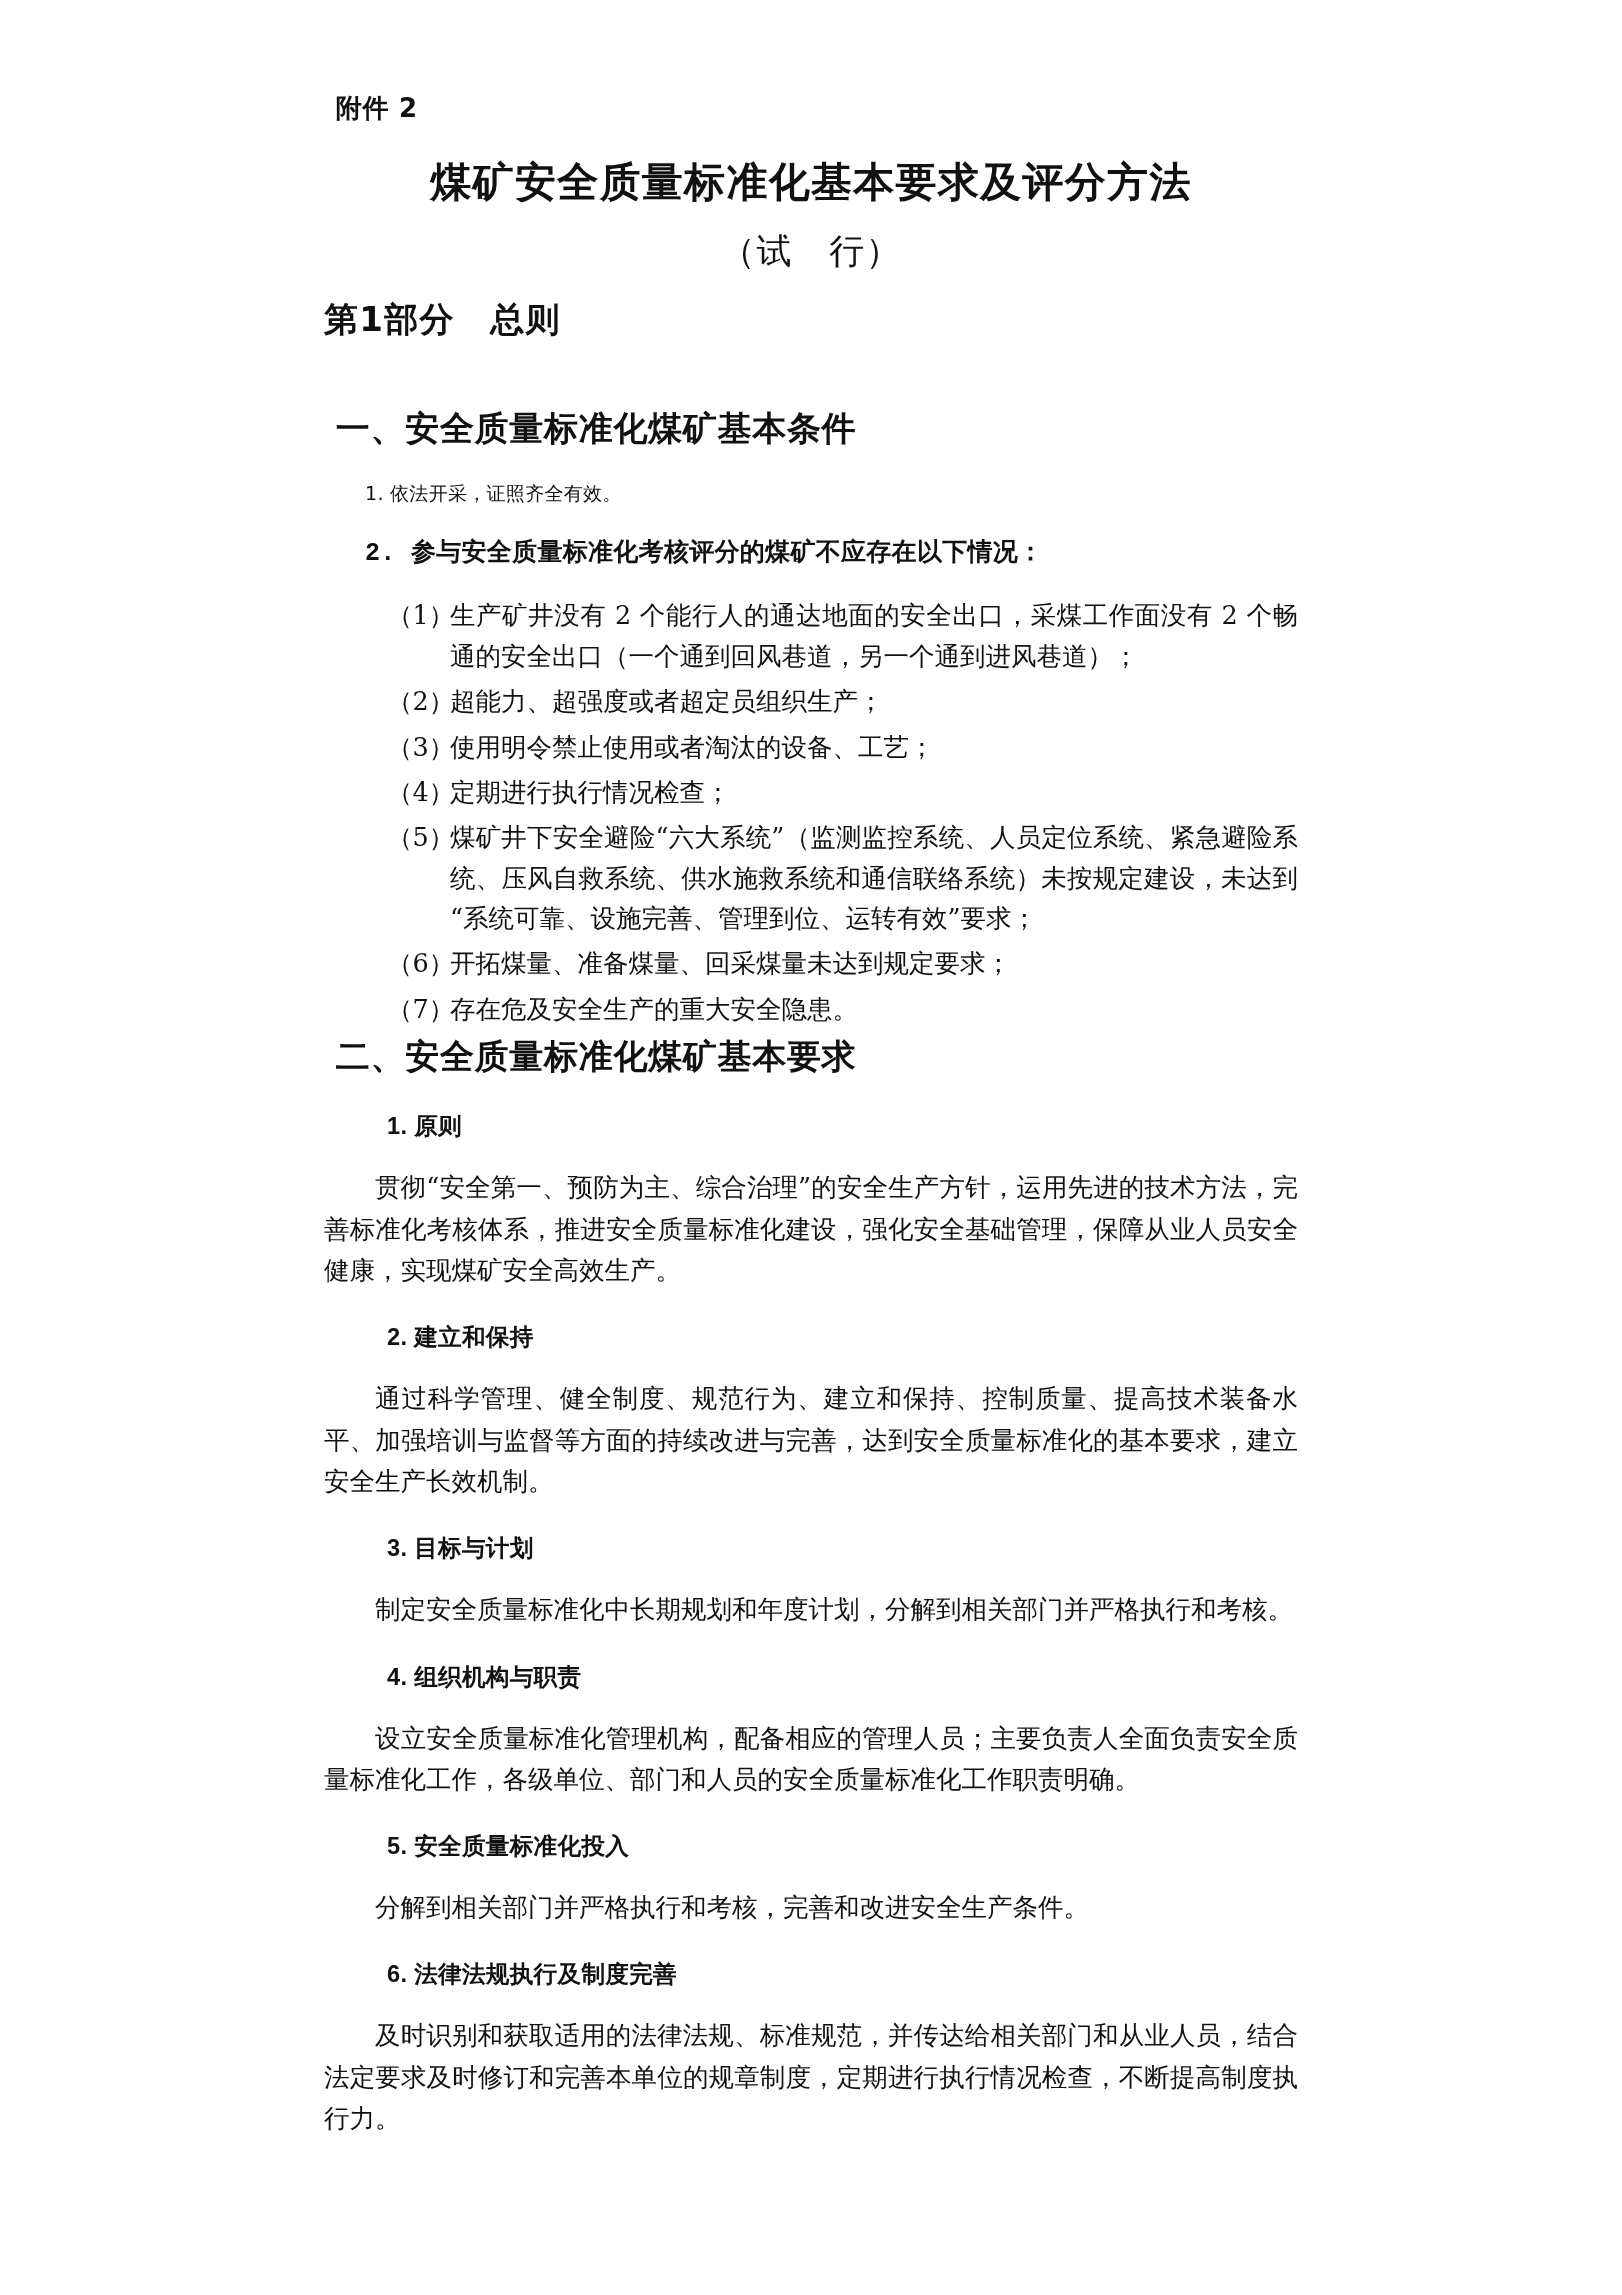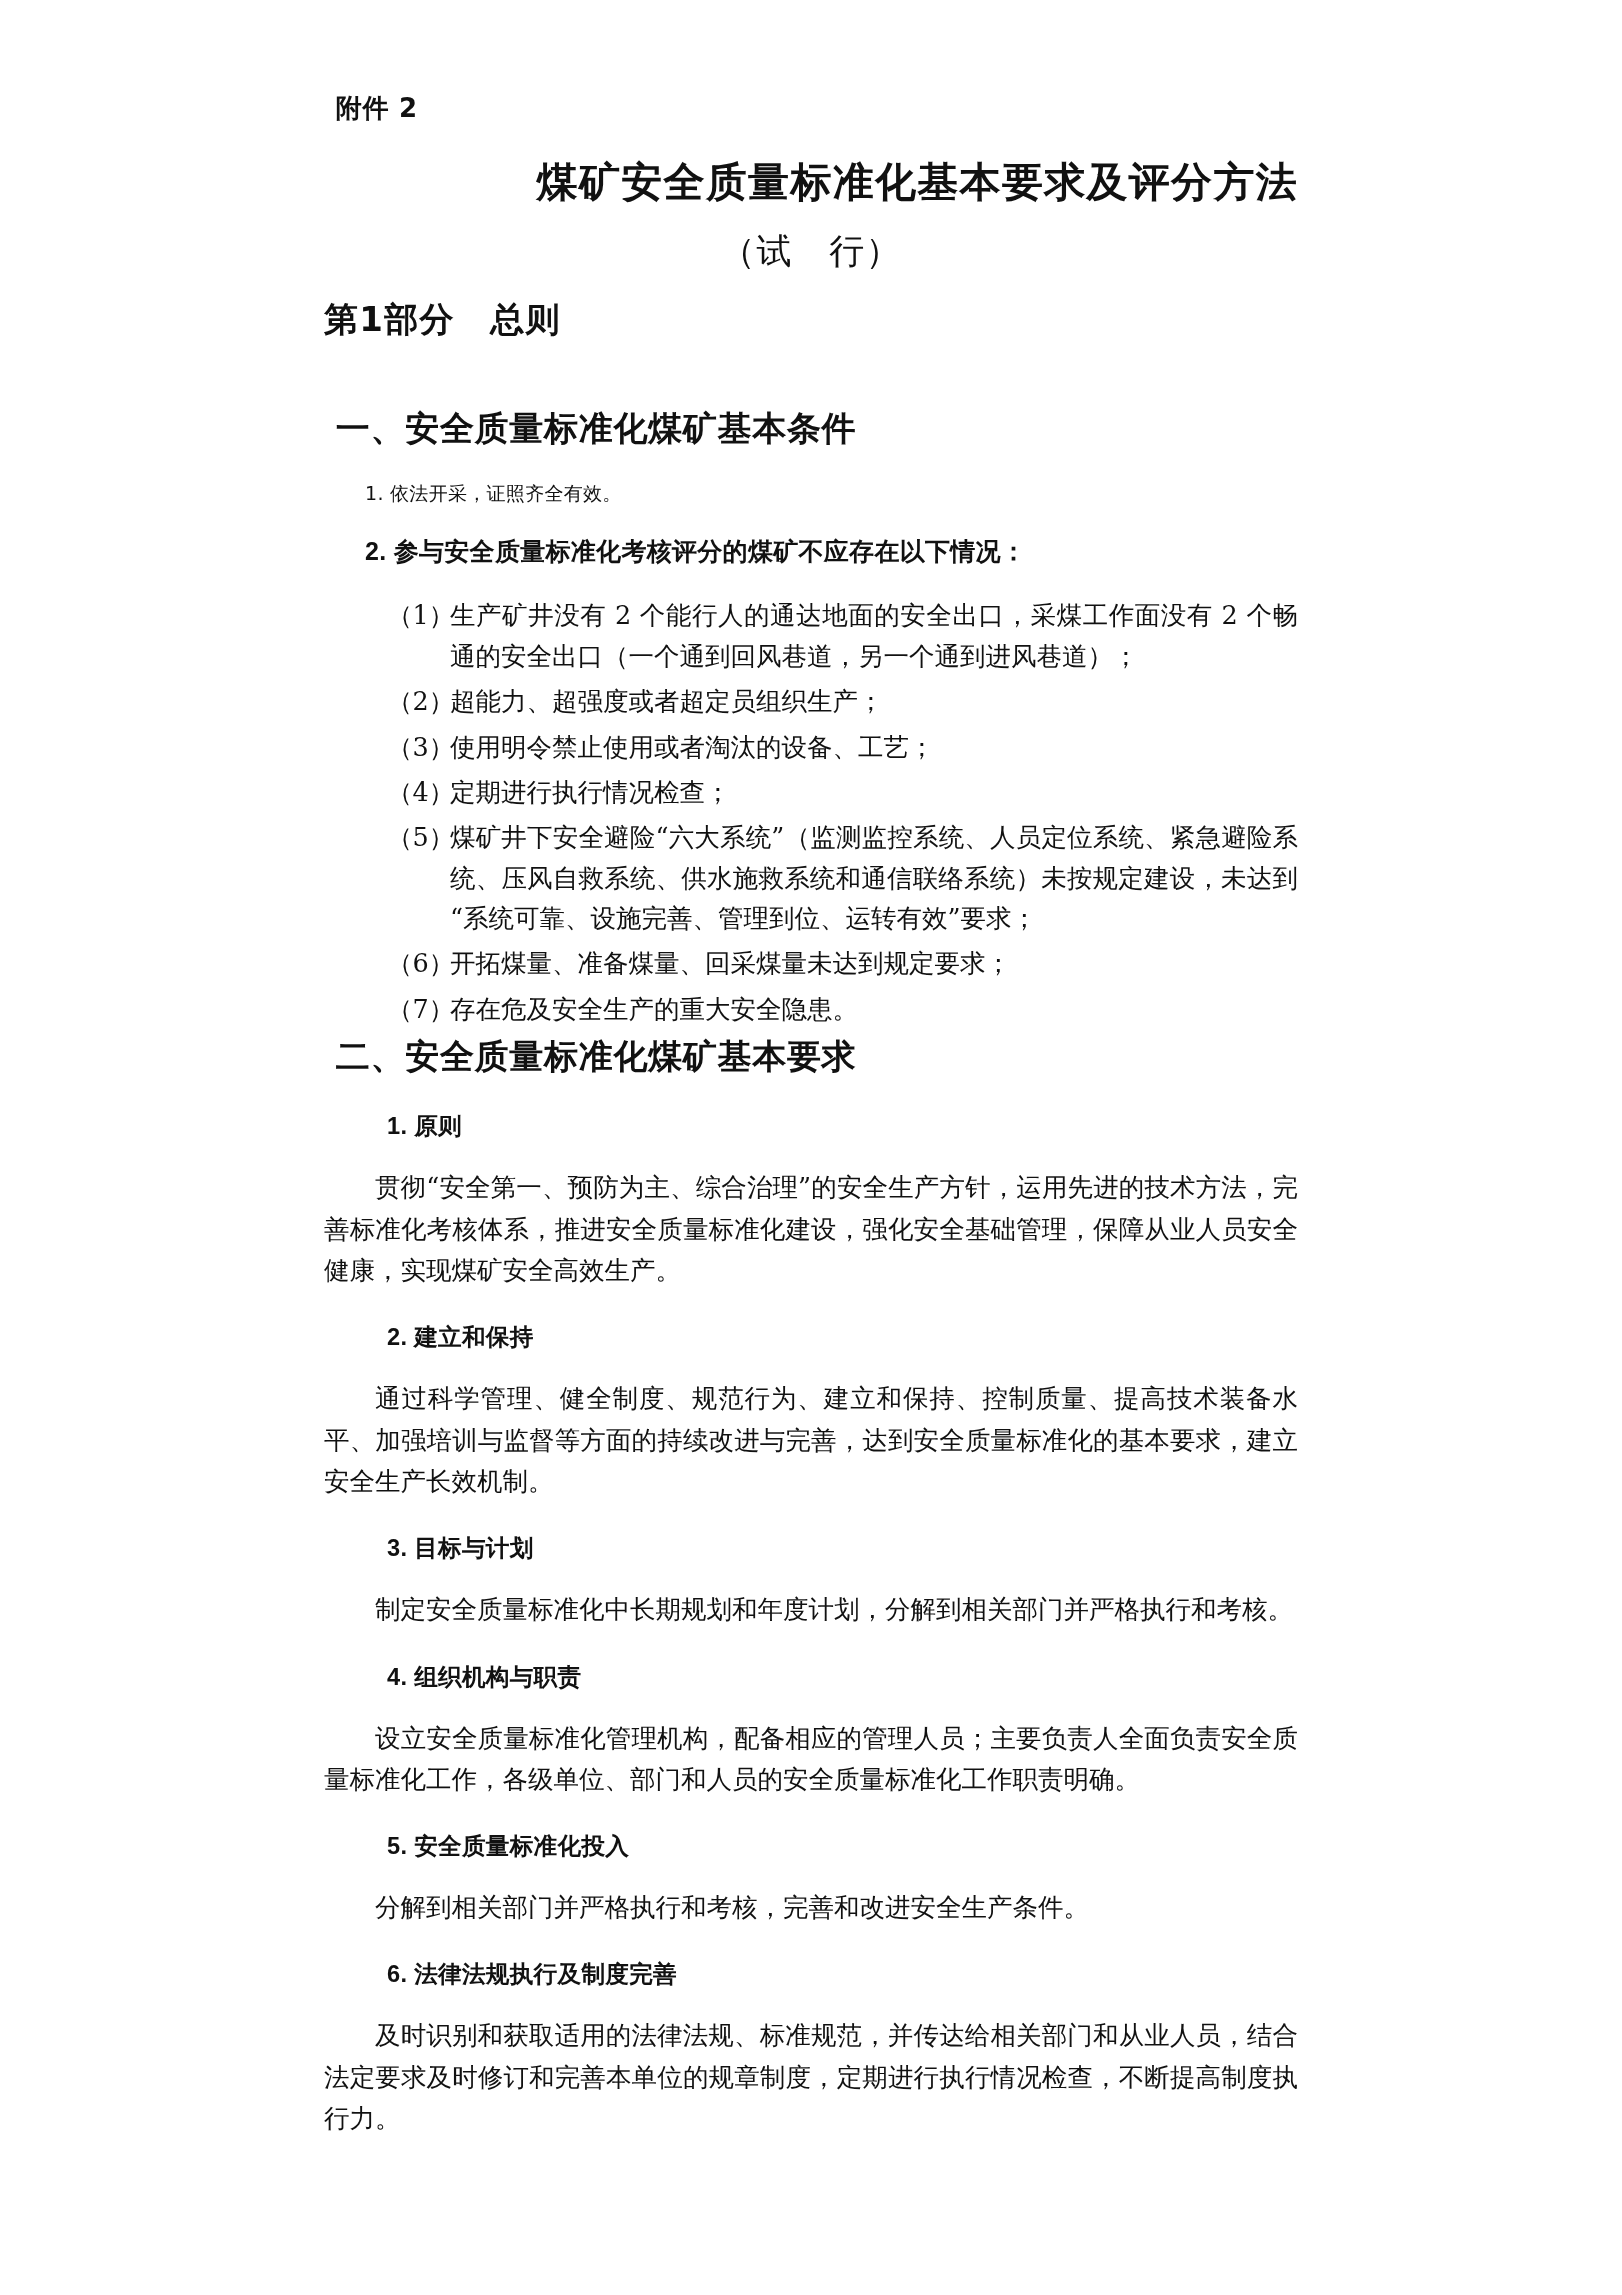--- a/index.html
+++ b/index.html
@@ -19,21 +19,21 @@
     color: #111111;
   }
   .attachment-label {
     font-family: "DejaVu Sans", "Liberation Sans", sans-serif;
     font-size: 26px;
     font-weight: 600;
     letter-spacing: 0.7px;
     margin: 0 0 26px 11.8px;
   }
   .doc-title {
-    text-align: right;
+    text-align: center;
     font-size: 41px;
     font-weight: 600;
     letter-spacing: 1.3px;
     margin: 29px 0 18.3px 0;
     font-family: "DejaVu Sans", "Liberation Sans", sans-serif;
   }
   .doc-subtitle {
     text-align: center;
     font-size: 35px;
     font-weight: 400;
@@ -57,21 +57,21 @@
     font-family: "DejaVu Sans", "Liberation Sans", sans-serif;
   }
   .section-gap {
     margin-top: 56px;
   }
   .numbered-bold {
     font-size: 25px;
     font-weight: 700;
     margin: 0 0 27.5px 41px;
     letter-spacing: 0.3px;
-    font-family: Liberation Sans, sans-serif;
+    font-family: Liberation Mono, monospace;
   }
   .numbered-plain {
     font-size: 19px;
     font-weight: 400;
     margin: 0 0 27.5px 41px;
     letter-spacing: 0.3px;
     font-family: "DejaVu Sans", "Liberation Sans", sans-serif;
   }
   .sub-heading {
     font-size: 23.6px;

